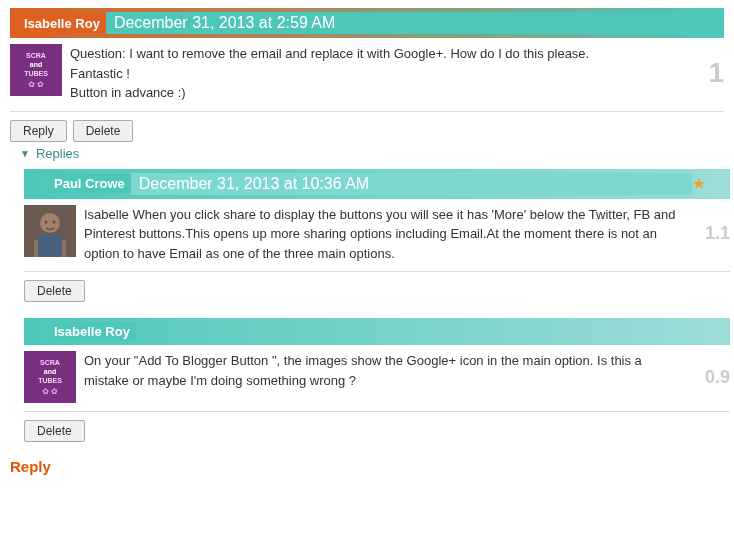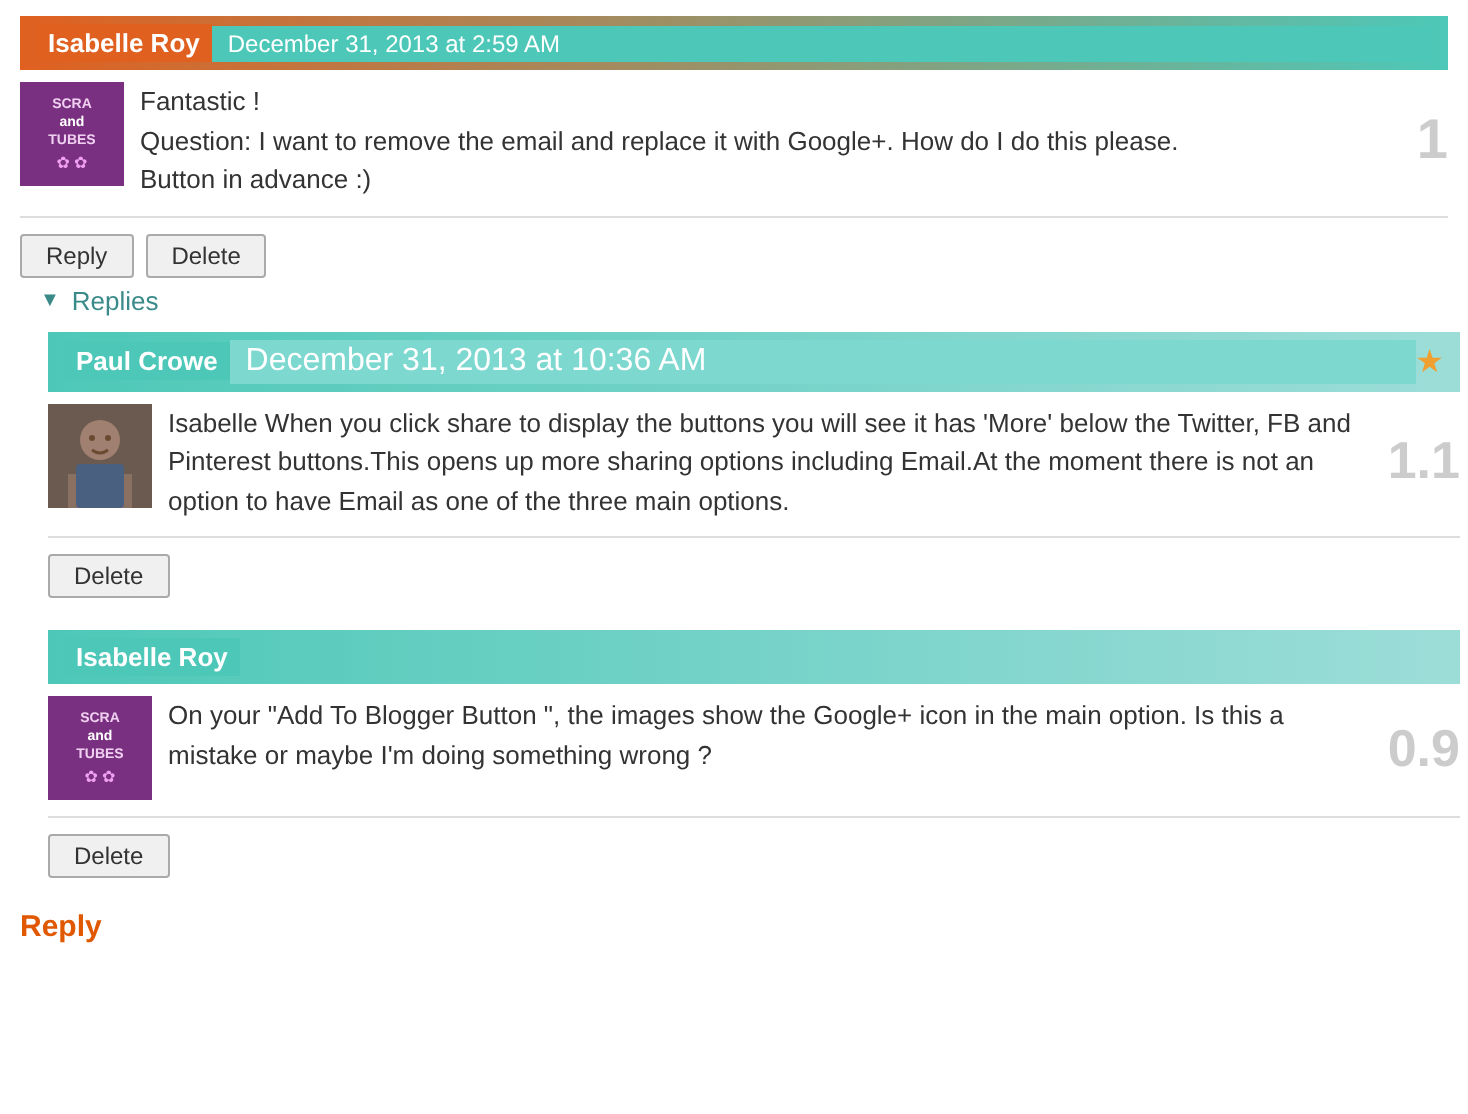--- a/index.html
+++ b/index.html
@@ -22,21 +22,21 @@
     .comment-header .author-name {
       color: #fff;
       font-weight: bold;
       font-size: 13px;
       background: #e06020;
       padding: 2px 6px;
     }
 
     .comment-header .timestamp {
       color: #fff;
-      font-size: 12px;
+      font-size: 16px;
       padding: 2px 8px;
       background: #4dc8b8;
       flex: 1;
     }
 
     .comment-body {
       display: flex;
       align-items: flex-start;
     }
 
@@ -50,21 +50,21 @@
       font-size: 28px;
       color: #ccc;
       font-weight: bold;
       margin-left: 10px;
       align-self: center;
       min-width: 40px;
       text-align: right;
     }
 
     .comment-number.sub {
-      font-size: 26px;
+      font-size: 18px;
     }
 
     hr.divider {
       border: none;
       border-top: 1px solid #ddd;
       margin: 8px 0;
     }
 
     .action-buttons {
       margin-top: 8px;
@@ -104,21 +104,21 @@
 
     .reply-comment {
       margin-bottom: 16px;
       padding: 0 4px;
     }
 
     .reply-header {
       display: flex;
       align-items: center;
       background: linear-gradient(to right, #4dc8b8, #9dddd8);
-      padding: 4px 8px;
+      padding: 4px 24px;
       margin-bottom: 6px;
     }
 
     .reply-header .author-name {
       color: #fff;
       font-weight: bold;
       font-size: 13px;
       background: #4dc8b8;
       padding: 2px 6px;
     }
@@ -165,22 +165,22 @@
         <div style="color:#fff;">and</div>
         <div>TUBES</div>
       </div>
       <div style="display:flex;gap:2px;margin-top:2px;">
         <span style="color:#f0a0f0;font-size:8px;">✿</span>
         <span style="color:#f0a0f0;font-size:8px;">✿</span>
       </div>
     </div>
     <div style="flex:1;">
       <div class="comment-text">
+        <div>Question: I want to remove the email and replace it with Google+. How do I do this please.</div>
         <div>Fantastic !</div>
-        <div>Question: I want to remove the email and replace it with Google+. How do I do this please.</div>
         <div>Button in advance :)</div>
       </div>
     </div>
     <div class="comment-number">1</div>
   </div>
   <hr class="divider">
   <div class="action-buttons">
     <button class="btn">Reply</button>
     <button class="btn">Delete</button>
   </div>

